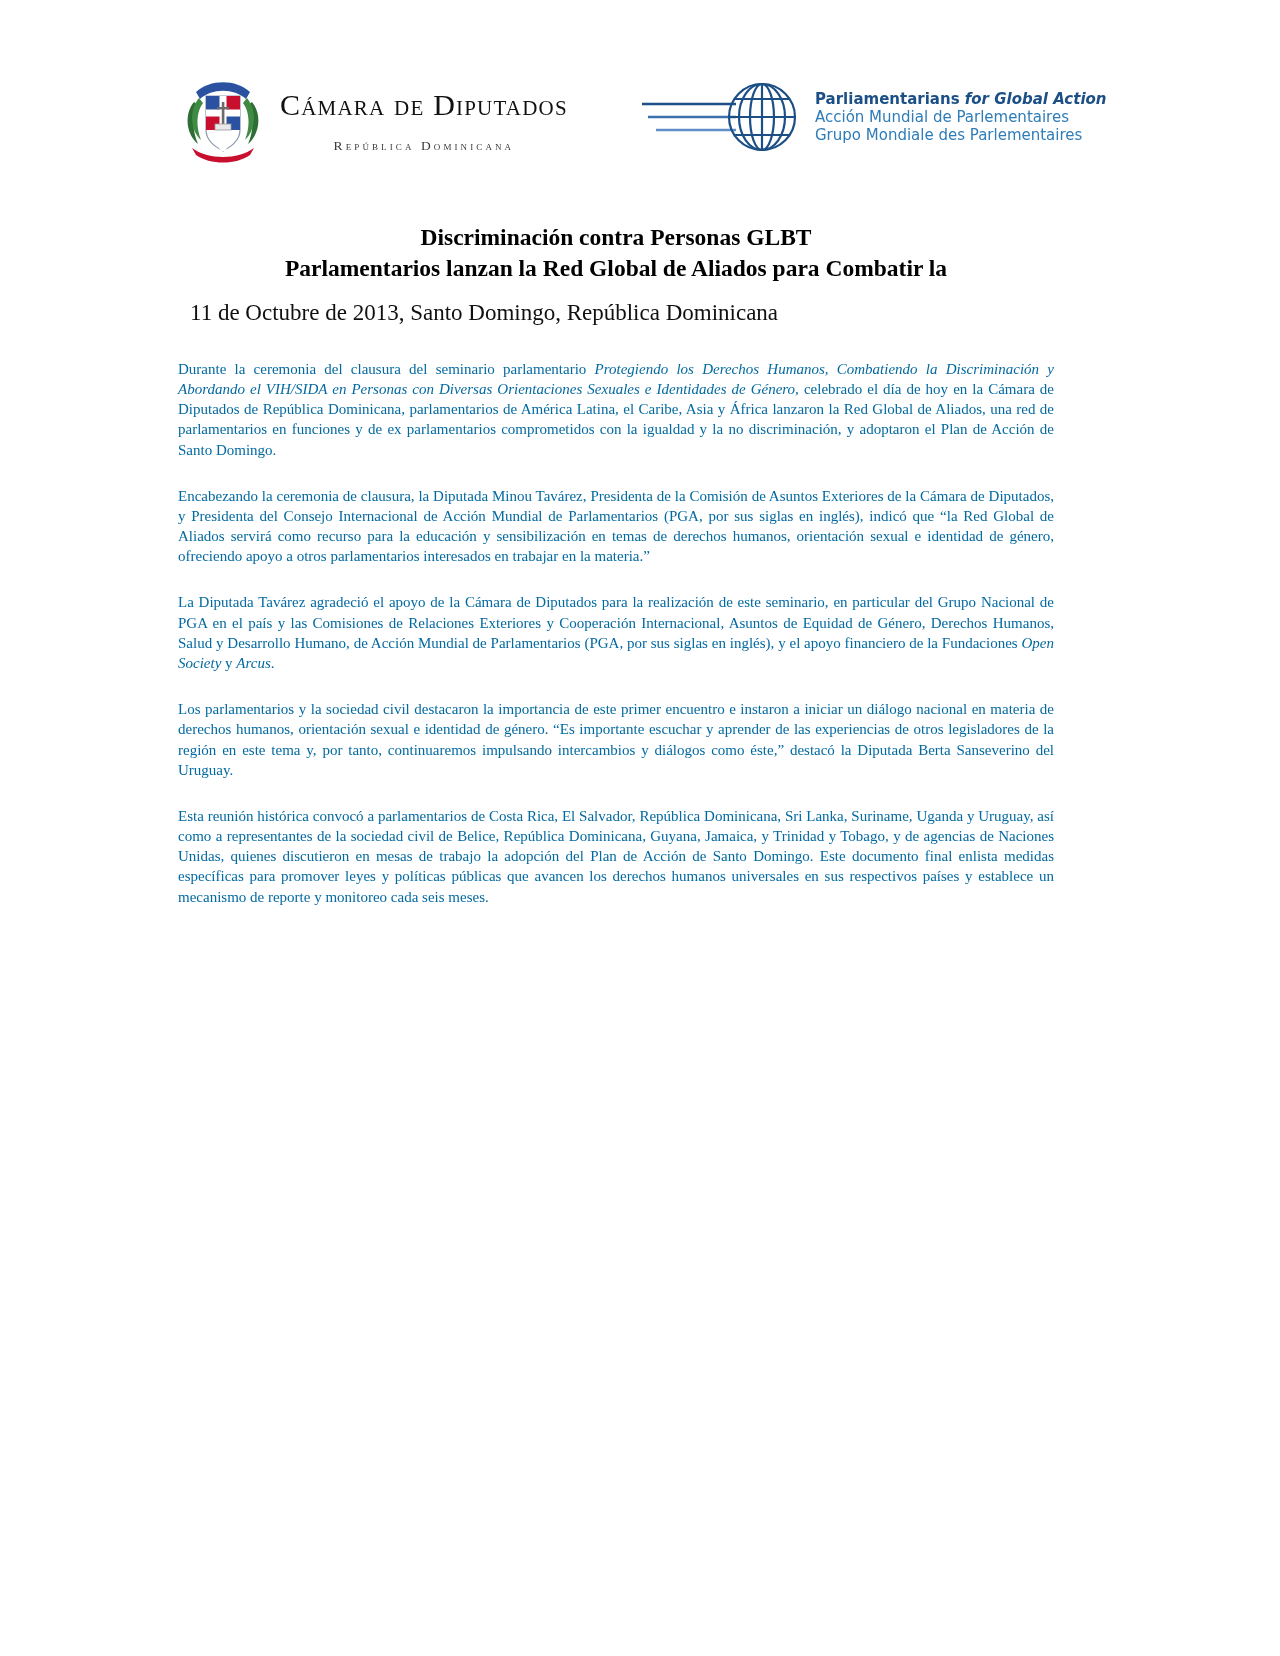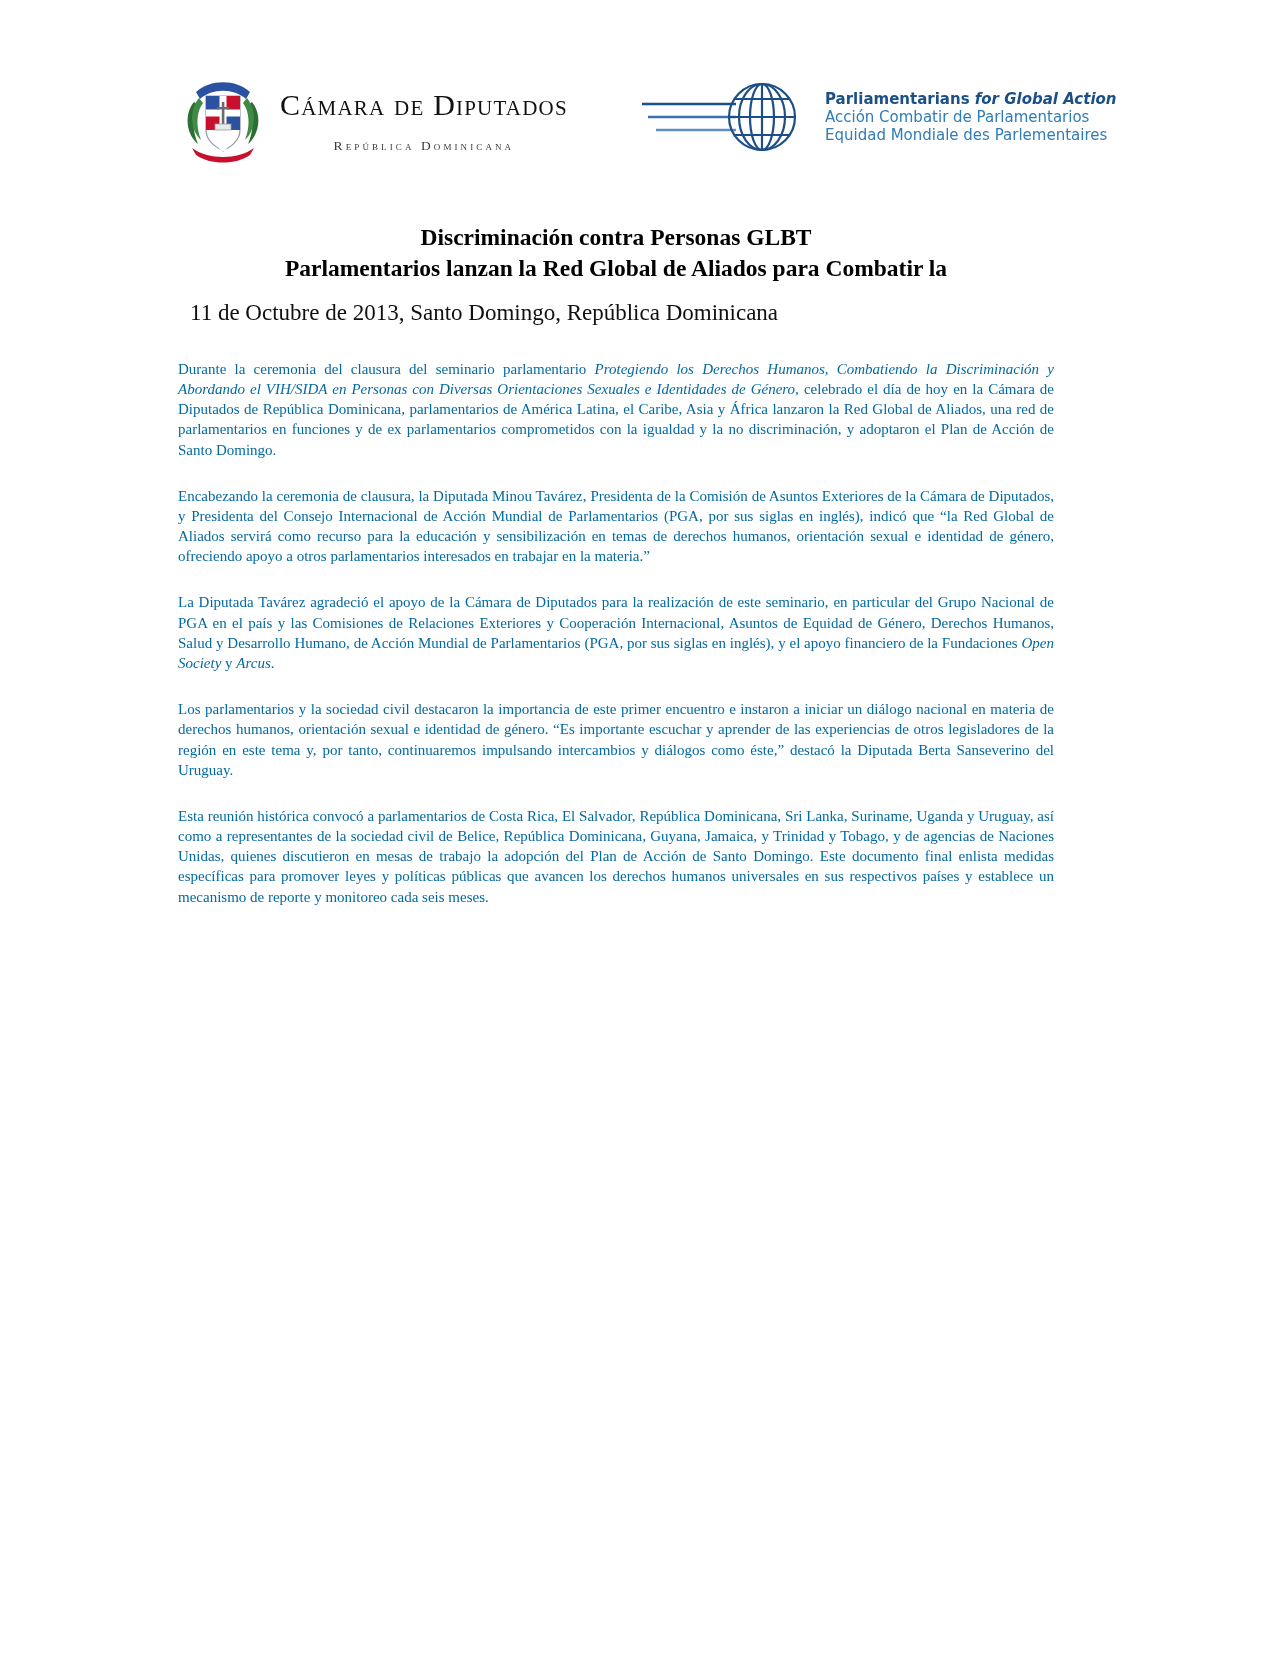--- a/index.html
+++ b/index.html
@@ -71,21 +71,21 @@
     white-space: nowrap;
     font-variant: small-caps;
   }
 
   .logo-pga {
     position: absolute;
     left: 640px;
     top: 16px;
     display: flex;
     align-items: center;
-    gap: 20px;
+    gap: 10px;
   }
   .pga-globe-block {
     position: relative;
     width: 165px;
     height: 78px;
   }
   .pga-text {
     display: flex;
     flex-direction: column;
     justify-content: center;
@@ -197,22 +197,22 @@
             <ellipse cx="122" cy="39" rx="23" ry="33"></ellipse>
             <line x1="89" y1="39" x2="155" y2="39"></line>
             <path d="M95 21 H149"></path>
             <path d="M95 57 H149"></path>
             <line x1="122" y1="6" x2="122" y2="72"></line>
           </g>
         </svg>
       </div>
       <div class="pga-text">
         <div class="pga-line1"><span>Parliamentarians </span><span class="ital">for Global Action</span></div>
-        <div class="pga-line2">Acción Combatir de Parlamentarios</div>
-        <div class="pga-line3">Equidad Mondiale des Parlementaires</div>
+        <div class="pga-line2">Acción Mundial de Parlementaires</div>
+        <div class="pga-line3">Grupo Mondiale des Parlementaires</div>
       </div>
     </div>
   </div>
 
   <div class="doc-title">
     <div>Discriminación contra Personas GLBT</div>
     <div>Parlamentarios lanzan la Red Global de Aliados para Combatir la</div>
   </div>
 
   <div class="content">

